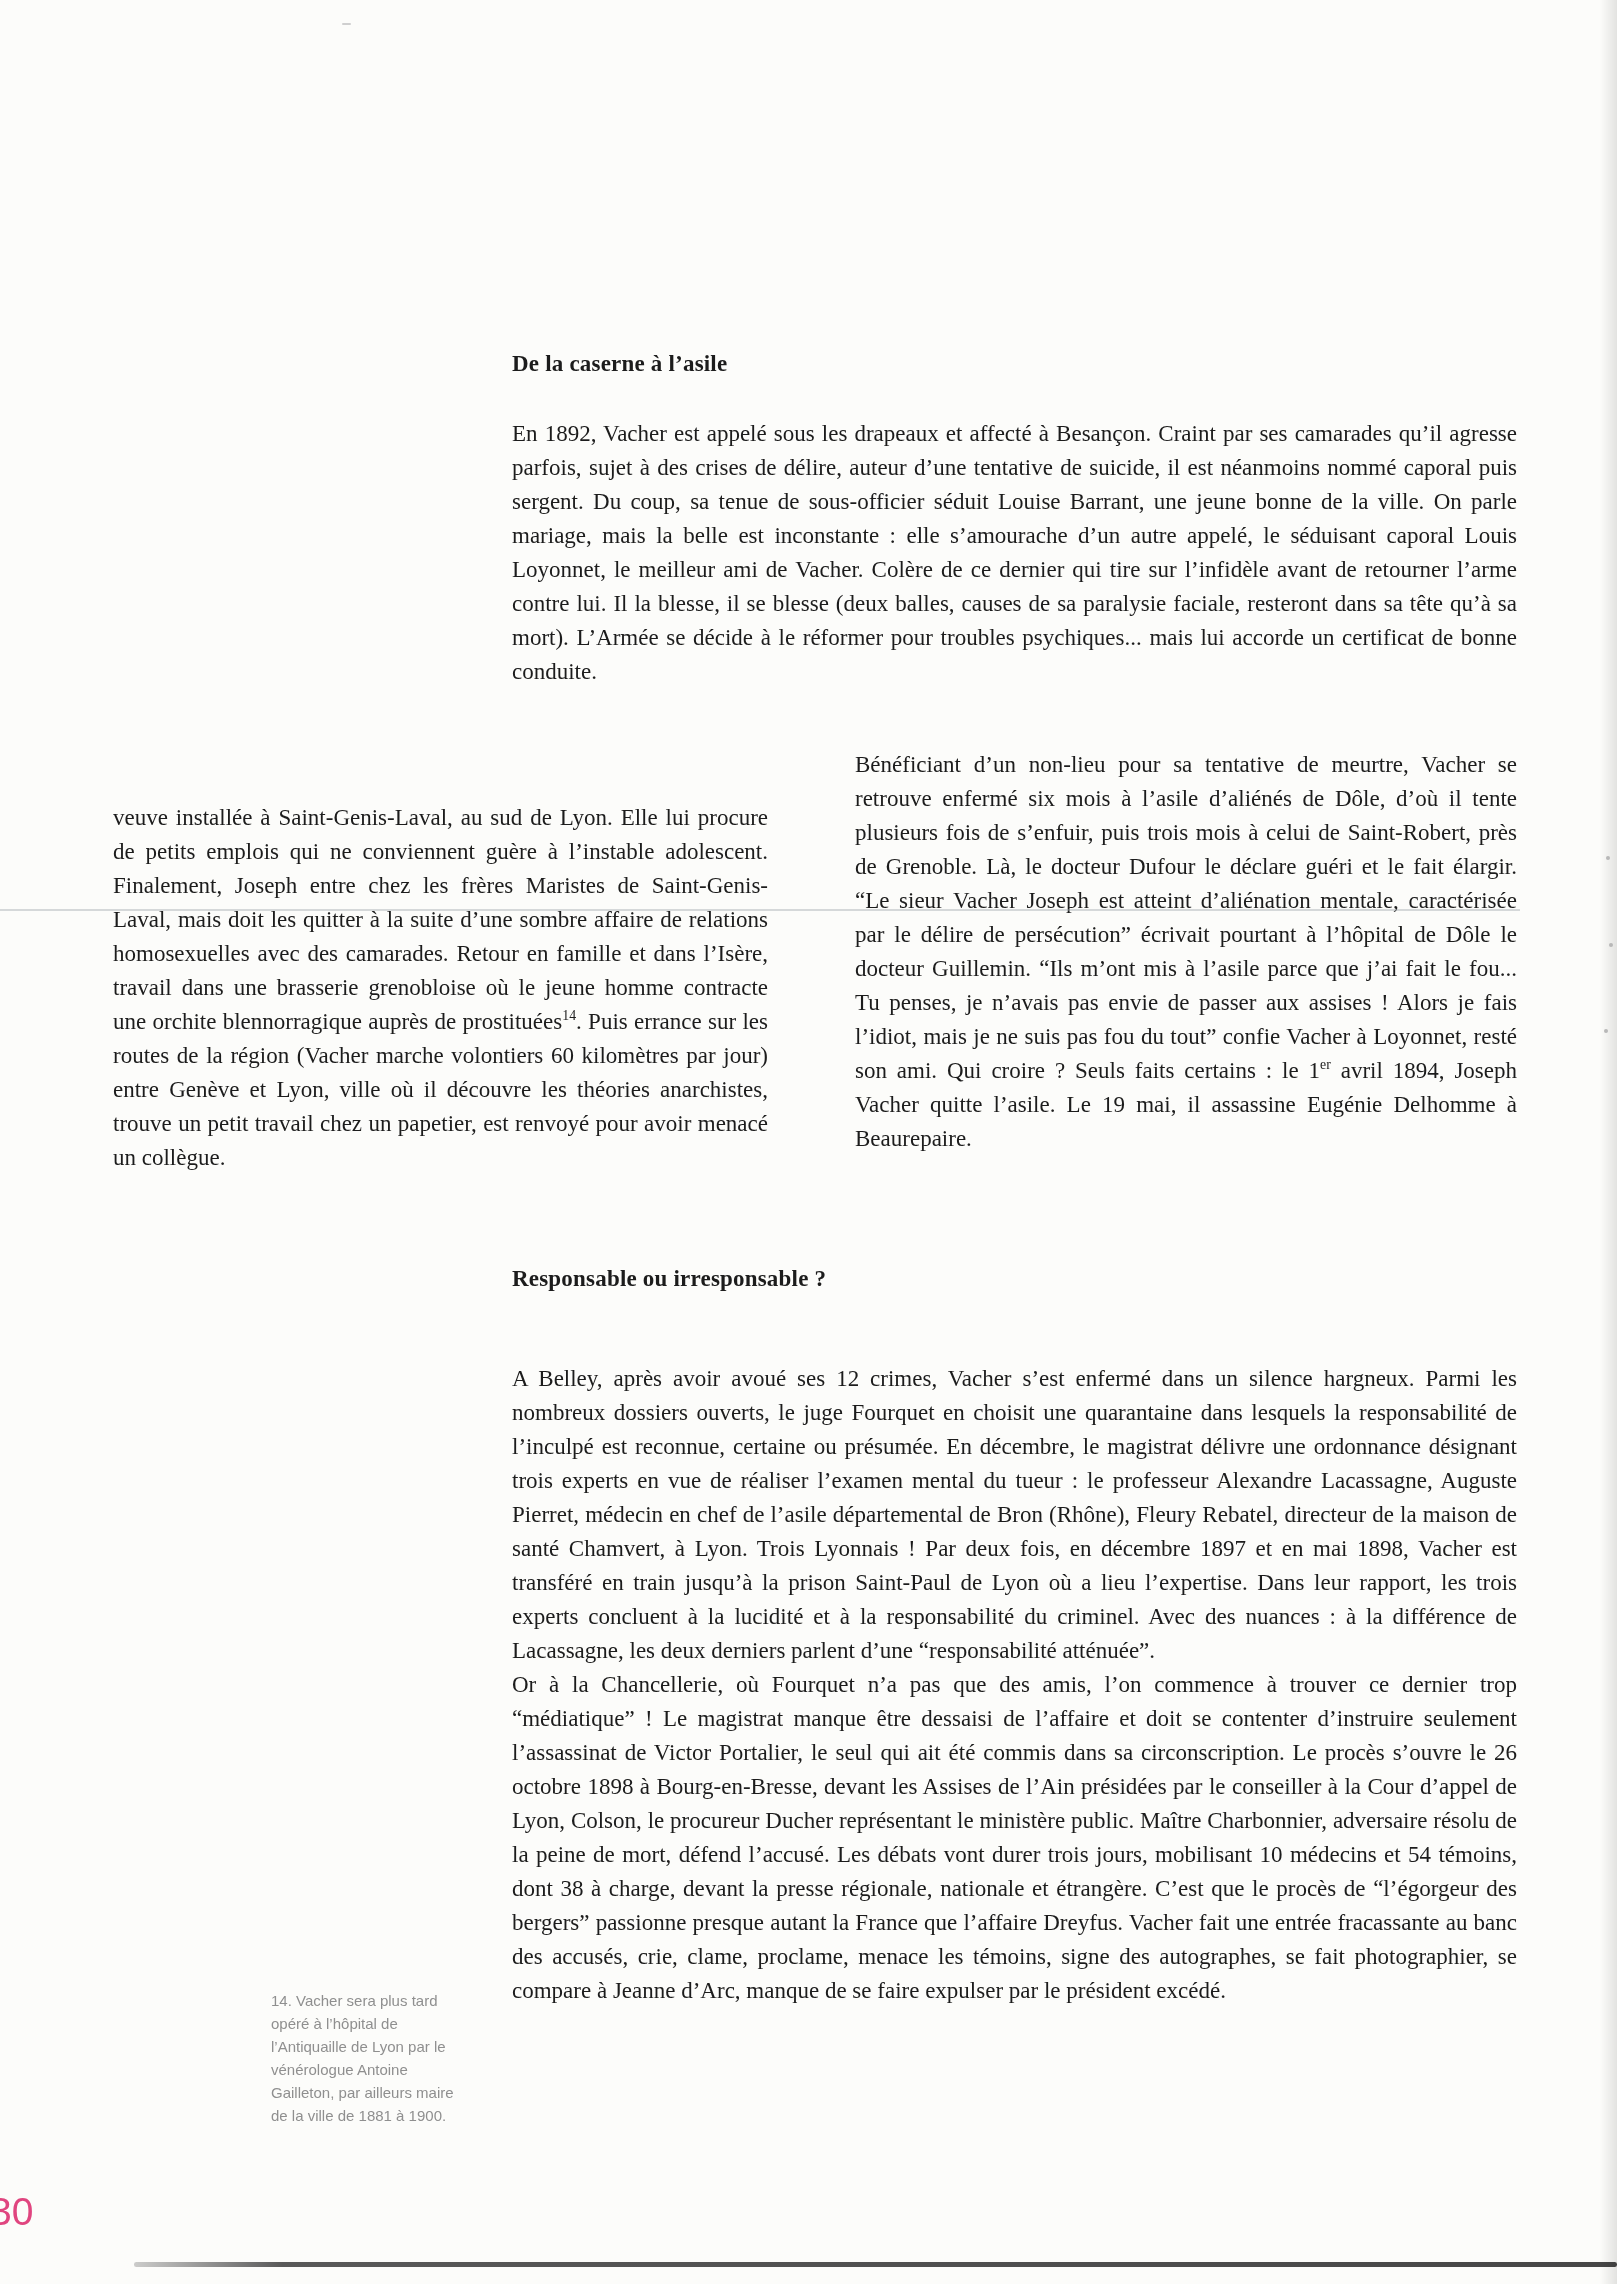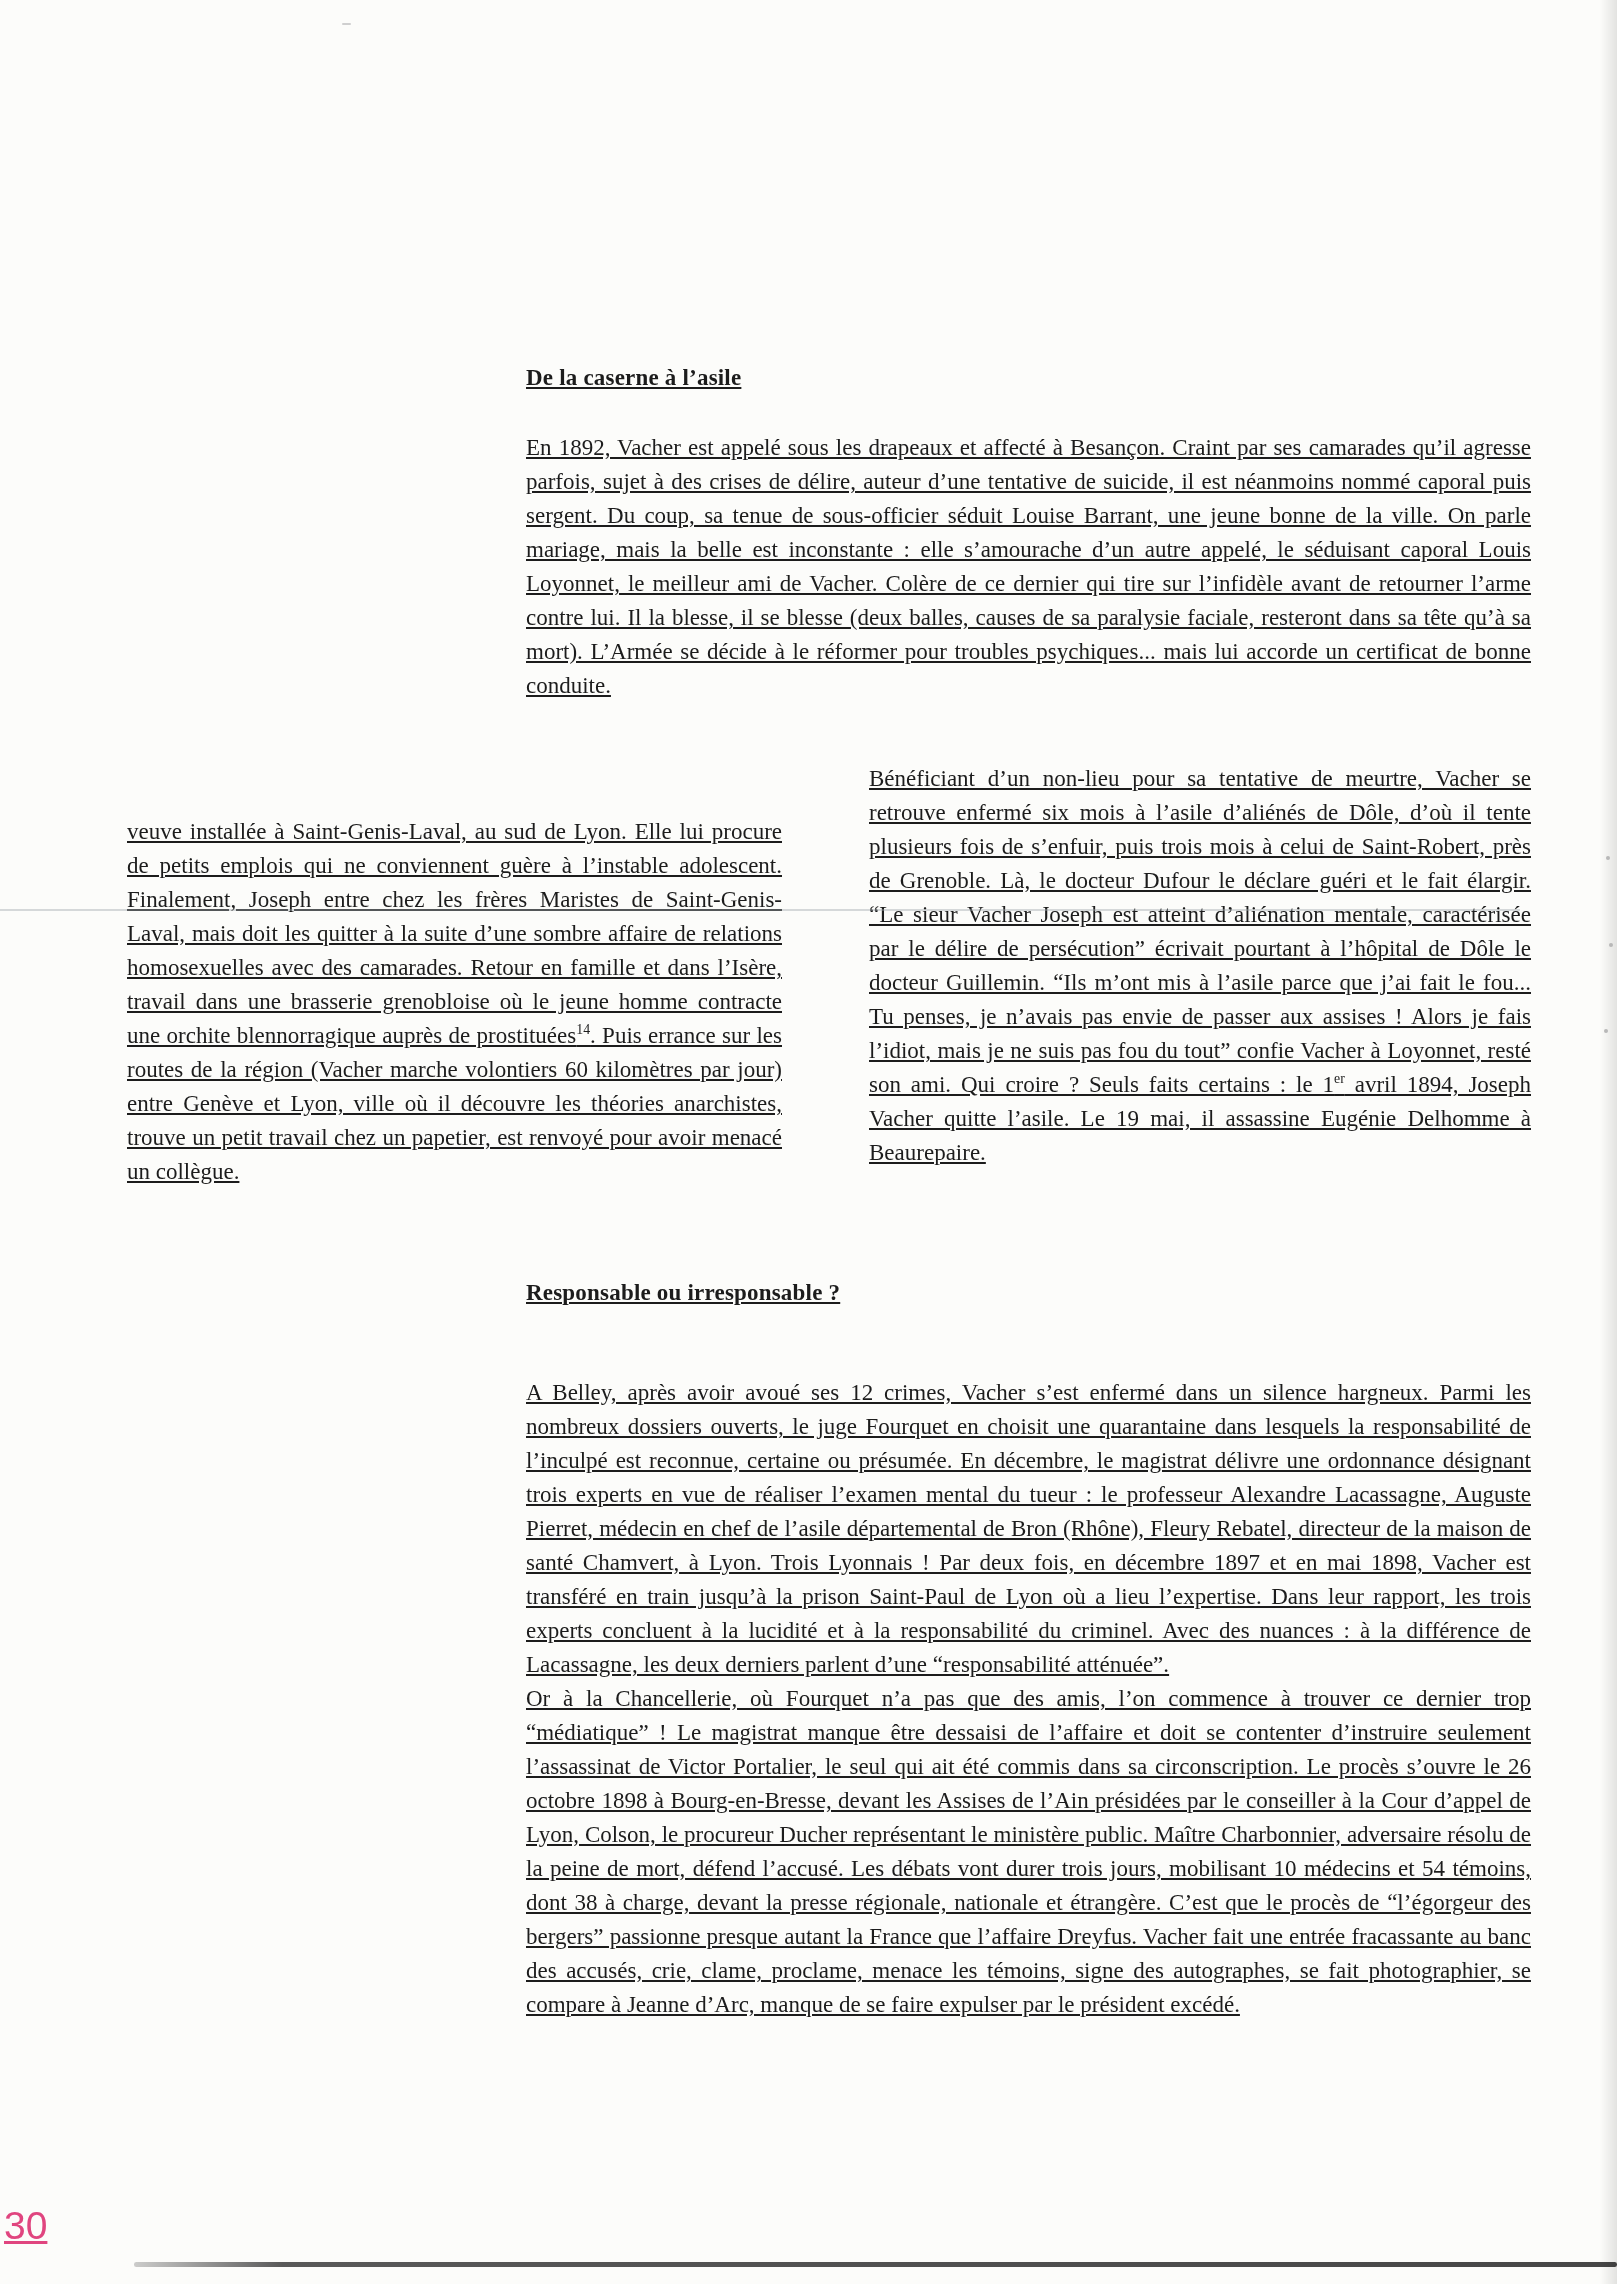--- a/index.html
+++ b/index.html
@@ -5,21 +5,21 @@
   html, body { margin: 0; padding: 0; background: #9a9a9a; }
   .page {
     position: relative;
     width: 1617px;
     height: 2284px;
     background: #fcfcfa;
     overflow: hidden;
     font-family: "Liberation Serif", "DejaVu Serif", serif;
     color: #1c1c1c;
   }
-  .abs { position: absolute; margin: 16px; text-decoration: underline; }
+  .abs { position: absolute; margin: 2px; }
   .body-text {
     font-size: 23px;
     line-height: 34px;
     text-align: justify;
   }
   .heading {
     font-size: 23px;
     font-weight: 700;
     letter-spacing: 0.2px;
   }
@@ -72,20 +72,21 @@
 
   <p class="abs body-text" id="rightcol"><span>Bénéficiant d’un non-lieu pour sa tentative de meurtre, Vacher se retrouve enfermé six mois à l’asile d’aliénés de Dôle, d’où il tente plusieurs fois de s’enfuir, puis trois mois à celui de Saint-Robert, près de Grenoble. Là, le docteur Dufour le déclare guéri et le fait élargir. “Le sieur Vacher Joseph est atteint d’aliénation mentale, caractérisée par le délire de persécution” écrivait pourtant à l’hôpital de Dôle le docteur Guillemin. “Ils m’ont mis à l’asile parce que j’ai fait le fou... Tu penses, je n’avais pas envie de passer aux assises ! Alors je fais l’idiot, mais je ne suis pas fou du tout” confie Vacher à Loyonnet, resté son ami. Qui croire ? Seuls faits certains : le 1</span><span class="sup">er</span><span> avril 1894, Joseph Vacher quitte l’asile. Le 19 mai, il assassine Eugénie Delhomme à Beaurepaire.</span></p>
 
   <h3 class="abs heading" id="heading2">Responsable ou irresponsable ?</h3>
 
   <div class="abs body-text" id="body2">
     <p>A Belley, après avoir avoué ses 12 crimes, Vacher s’est enfermé dans un silence hargneux. Parmi les nombreux dossiers ouverts, le juge Fourquet en choisit une quarantaine dans lesquels la responsabilité de l’inculpé est reconnue, certaine ou présumée. En décembre, le magistrat délivre une ordonnance désignant trois experts en vue de réaliser l’examen mental du tueur : le professeur Alexandre Lacassagne, Auguste Pierret, médecin en chef de l’asile départemental de Bron (Rhône), Fleury Rebatel, directeur de la maison de santé Chamvert, à Lyon. Trois Lyonnais ! Par deux fois, en décembre 1897 et en mai 1898, Vacher est transféré en train jusqu’à la prison Saint-Paul de Lyon où a lieu l’expertise. Dans leur rapport, les trois experts concluent à la lucidité et à la responsabilité du criminel. Avec des nuances : à la différence de Lacassagne, les deux derniers parlent d’une “responsabilité atténuée”.</p>
     <p>Or à la Chancellerie, où Fourquet n’a pas que des amis, l’on commence à trouver ce dernier trop “médiatique” ! Le magistrat manque être dessaisi de l’affaire et doit se contenter d’instruire seulement l’assassinat de Victor Portalier, le seul qui ait été commis dans sa circonscription. Le procès s’ouvre le 26 octobre 1898 à Bourg-en-Bresse, devant les Assises de l’Ain présidées par le conseiller à la Cour d’appel de Lyon, Colson, le procureur Ducher représentant le ministère public. Maître Charbonnier, adversaire résolu de la peine de mort, défend l’accusé. Les débats vont durer trois jours, mobilisant 10 médecins et 54 témoins, dont 38 à charge, devant la presse régionale, nationale et étrangère. C’est que le procès de “l’égorgeur des bergers” passionne presque autant la France que l’affaire Dreyfus. Vacher fait une entrée fracassante au banc des accusés, crie, clame, proclame, menace les témoins, signe des autographes, se fait photographier, se compare à Jeanne d’Arc, manque de se faire expulser par le président excédé.</p>
   </div>
 
+  <p class="abs" id="footnote">14. Vacher sera plus tard opéré à l’hôpital de l’Antiquaille de Lyon par le vénérologue Antoine Gailleton, par ailleurs maire de la ville de 1881 à 1900.</p>
 
   <div class="abs" id="pagenum">30</div>
 
   <div class="artifact" id="scan-hline"></div>
   <div class="artifact" id="scan-bottom"></div>
   <div class="artifact" id="scan-right"></div>
   <div class="artifact speck" id="speck1"></div>
   <div class="artifact speck" id="speck2"></div>
   <div class="artifact speck" id="speck3"></div>
   <div class="artifact" id="speck-top"></div>

